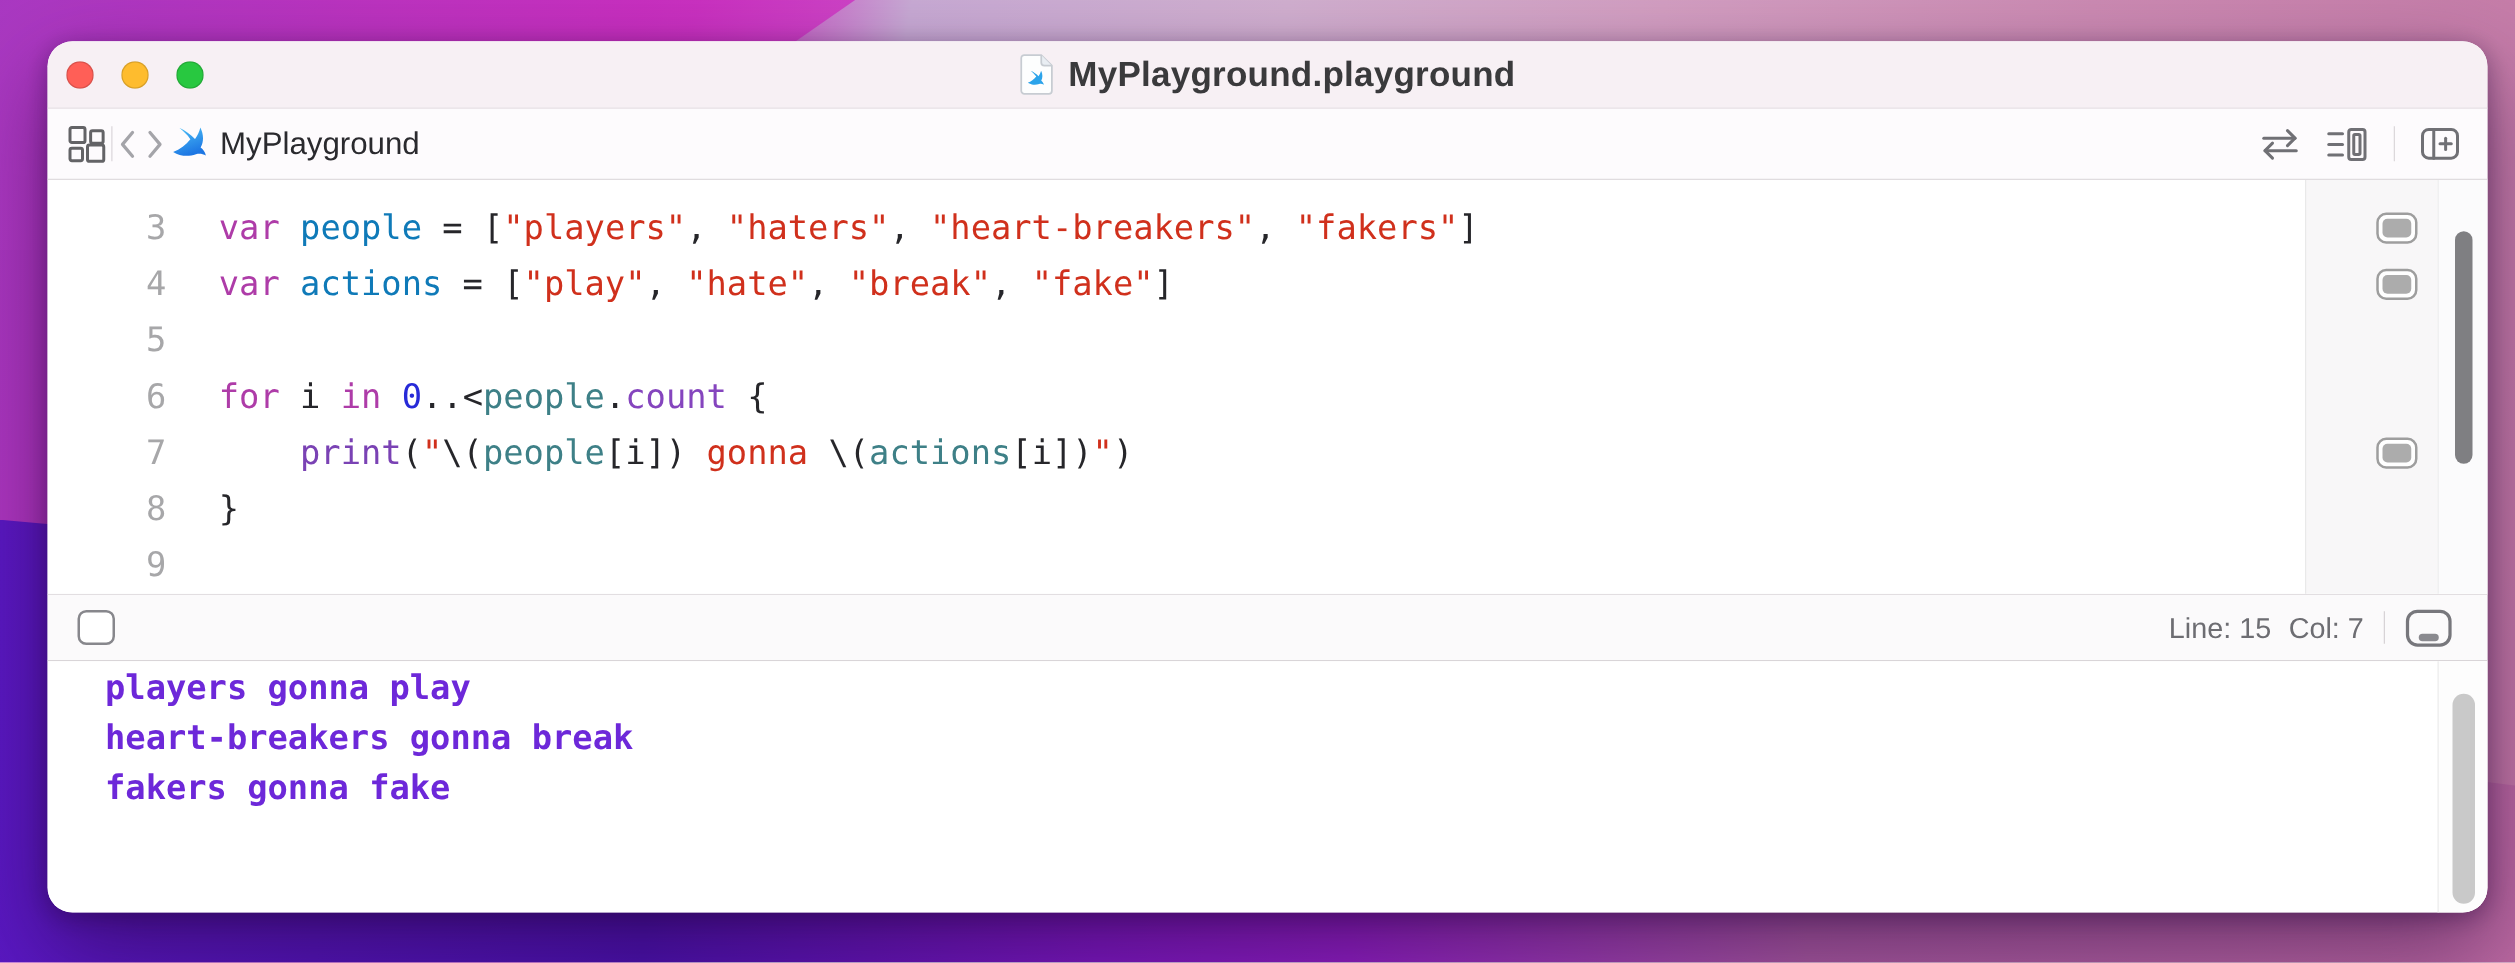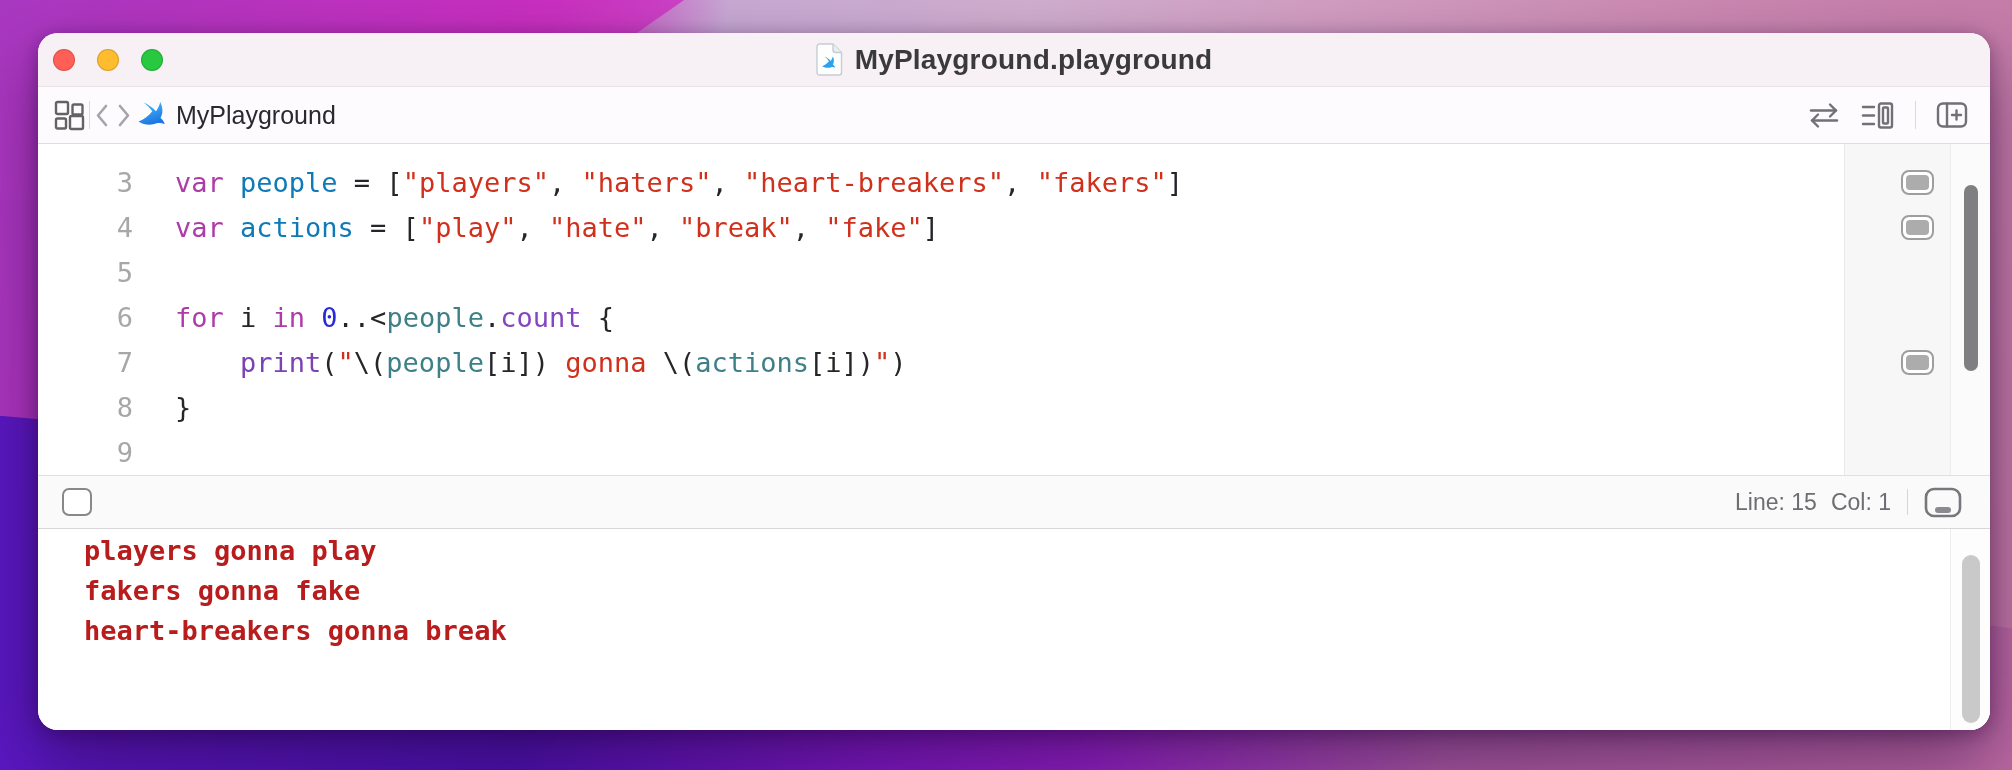--- a/index.html
+++ b/index.html
@@ -56,21 +56,21 @@
   
   .statusbar { height:54px; flex:none; background:#fbfafb; border-top:1px solid #e2dee1; border-bottom:1px solid #d9d5d8;
     display:flex; align-items:center; padding:0 28px 0 24px; }
   .checkbox { width:30px; height:28px; border:2px solid #87878c; border-radius:7px; background:#fff; }
   .status-right { margin-left:auto; display:flex; align-items:center; gap:16px; }
   .status-text { font-size:23px; color:#6d6d72; display:flex; gap:14px; }
   .status-sep { width:1px; height:26px; background:#d7d3d6; }
 
   
   .console { position:relative; flex:1; background:#fff; padding:2px 60px 0 46px;
-    font-family:"DejaVu Sans Mono", monospace; font-weight:bold; font-size:27px; line-height:40px; color:#b91c1c; }
+    font-family:"DejaVu Sans Mono", monospace; font-weight:bold; font-size:27px; line-height:40px; color:#6d28d9; }
   .console-scrollzone { position:absolute; top:0; right:0; bottom:0; width:40px; border-left:1px solid #ececec; background:#fdfdfd; }
   .console-thumb { top:26px; height:168px; background:#c9c9c9; width:18px; border-radius:9px; }
 
   .icon { display:block; }
 </style>
 </head>
 <body>
 
 <div class="desktop">
   <div class="desktop-facet-topleft"></div>
@@ -185,36 +185,36 @@
     <div class="scrollzone">
       <div class="vthumb editor-thumb"></div>
     </div>
   </div>
 
   <div class="statusbar">
     <div class="checkbox"></div>
     <div class="status-right">
       <div class="status-text">
         <span>Line: 15</span>
-        <span>Col: 1</span>
+        <span>Col: 7</span>
       </div>
       <div class="status-sep"></div>
       <div class="tb-btn">
         <svg class="icon" width="38" height="31" viewBox="0 0 38 31" fill="none">
           <rect x="2" y="2" width="34" height="27" rx="8" stroke="#77777c" stroke-width="2.6"></rect>
           <rect x="11" y="20" width="16" height="6" rx="3" fill="#8a8a8f"></rect>
         </svg>
       </div>
     </div>
   </div>
 
   <div class="console">
     <div id="console-lines">
         <div>players gonna play</div>
+        <div>heart-breakers gonna break</div>
         <div>fakers gonna fake</div>
-        <div>heart-breakers gonna break</div>
       </div>
     <div class="console-scrollzone">
       <div class="vthumb console-thumb"></div>
     </div>
   </div>
 
 </div>
 
 </body></html>

